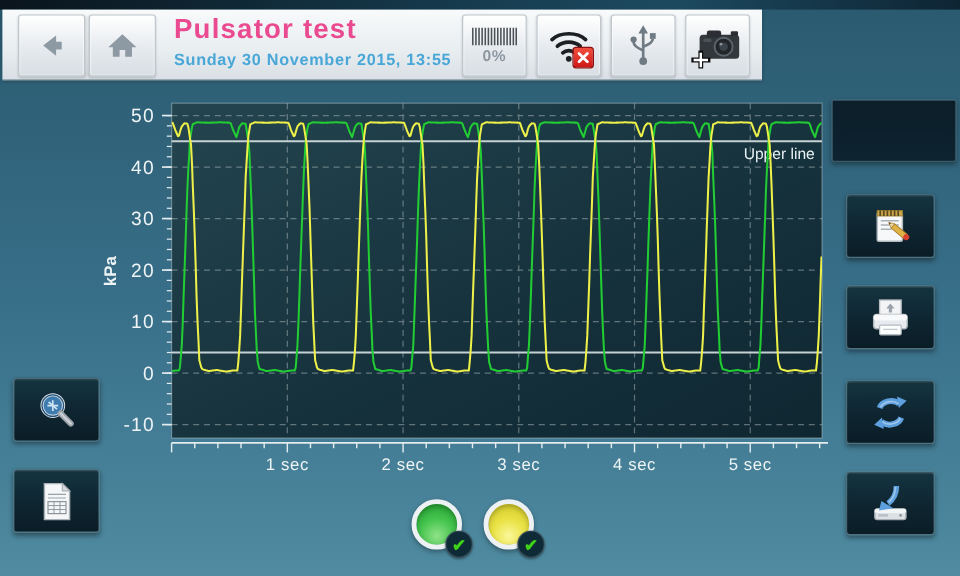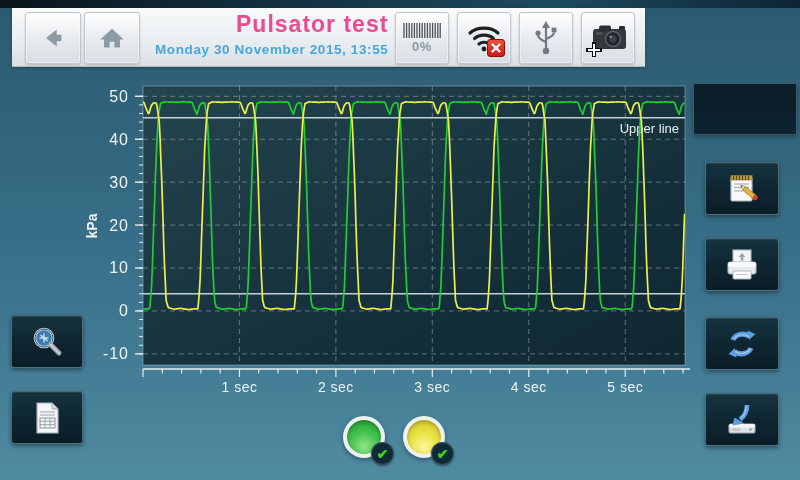--- a/index.html
+++ b/index.html
@@ -3,23 +3,23 @@
 <meta charset="utf-8">
 <style>
   html,body{margin:0;padding:0;width:800px;height:480px;overflow:hidden;
     font-family:"Liberation Sans",sans-serif;-webkit-font-smoothing:antialiased;}
   .screen{position:relative;width:800px;height:480px;
     background:linear-gradient(180deg,#2a5a6f 0%,#39708a 55%,#4f8ba1 100%);}
   
   .topstrip{position:absolute;left:0;top:0;width:800px;height:8px;
     background:linear-gradient(90deg,#0a141c 0%,#15394b 45%,#1d4a60 70%,#0d2433 100%);}
   
-  .header{position:absolute;left:12px;top:8px;width:633px;height:58px;
+  .header{position:absolute;left:2px;top:8px;width:633px;height:58px;
     background:linear-gradient(180deg,#f8fafb 0%,#e8edf0 60%,#d9dfe4 100%);
-    border-bottom:1px solid #aeb8bf;box-shadow:0 1px 3px rgba(0,0,0,.25);text-align:right;}
+    border-bottom:1px solid #aeb8bf;box-shadow:0 1px 3px rgba(0,0,0,.25);}
   .hbtn{position:absolute;top:4px;width:54px;height:50px;border-radius:3px;
     background:linear-gradient(180deg,#ffffff,#e6eaee 55%,#d8dee3);
     border:1px solid #bfc7cd;
     box-shadow:inset 0 1px 0 rgba(255,255,255,.95),inset 0 0 0 1px rgba(255,255,255,.45),0 1px 2px rgba(0,0,0,.18);
     display:flex;align-items:center;justify-content:center;cursor:pointer;}
   .titlebox{position:absolute;left:143px;top:3px;}
   .title{font-size:23px;letter-spacing:1px;color:#ea4a90;font-weight:bold;}
   .datetime{margin-top:4px;font-size:13.5px;letter-spacing:.6px;color:#49a7d8;font-weight:bold;}
   .tiles{position:absolute;right:10px;top:4px;display:flex;gap:8px;}
   .tile{position:relative;width:52px;height:50px;border-radius:3px;
@@ -64,21 +64,21 @@
         <path d="M20 7 L8.5 16 L20 25 L20 19.5 L25 19.5 L25 12.5 L20 12.5 Z" fill="#8d99a3"></path>
       </svg>
     </div>
     <div class="hbtn" style="left:72px;">
       <svg width="30" height="30" viewBox="0 0 32 32">
         <path d="M16 6 L28.5 17.5 L24.5 17.5 L24.5 26 L18.5 26 L18.5 20 L13.5 20 L13.5 26 L7.5 26 L7.5 17.5 L3.5 17.5 Z" fill="#8d99a3"></path>
       </svg>
     </div>
     <div class="titlebox">
       <div class="title">Pulsator test</div>
-      <div class="datetime">Monday 30 November 2015, 13:55</div>
+      <div class="datetime">Sunday 30 November 2015, 13:55</div>
     </div>
     <div class="tiles">
       <div class="tile">
         <svg width="38" height="15" viewBox="0 0 38 15">
           <g stroke="#4c5257" stroke-width="1.3">
             <line x1="1" y1="0" x2="1" y2="15"></line>
               <line x1="3.6" y1="0" x2="3.6" y2="15"></line>
             <line x1="6.2" y1="0" x2="6.2" y2="15"></line>
               <line x1="8.8" y1="0" x2="8.8" y2="15"></line>
             <line x1="11.4" y1="0" x2="11.4" y2="15"></line>

